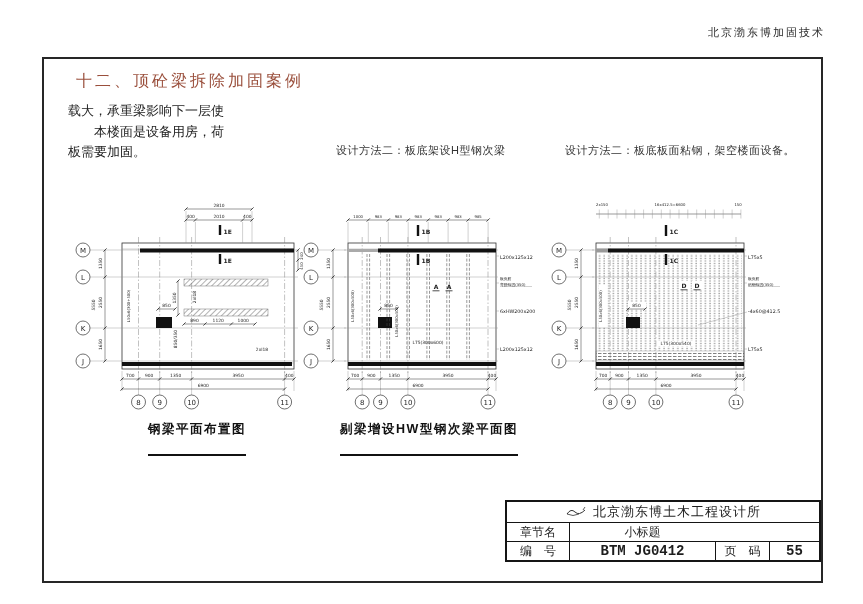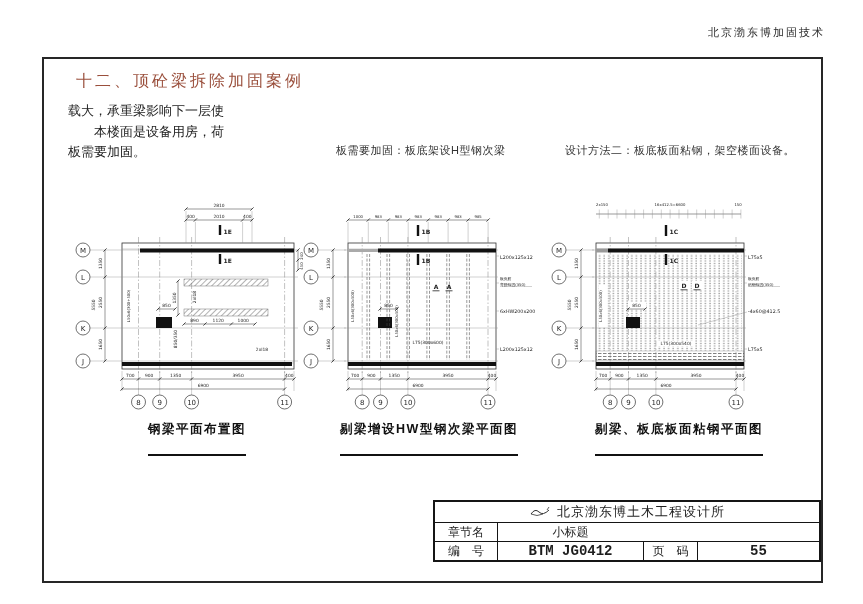--- a/index.html
+++ b/index.html
@@ -16,21 +16,21 @@
   .cap span{font-family:"Liberation Sans",sans-serif;font-weight:bold;font-size:12.5px;letter-spacing:1.5px;border-bottom:2px solid #111;padding-bottom:18px;color:#111;}
   svg text{font-family:"DejaVu Sans",sans-serif;fill:#1d1d1d;}
   .t35{font-size:3.8px;} .t4{font-size:4.4px;} .t45{font-size:4.8px;} .b{font-size:7px;} .mk{font-size:6px;font-weight:bold;}
   .dl{stroke:#333;stroke-width:0.5;fill:none;}
   .xl{stroke:#8a8a8a;stroke-width:0.4;fill:none;}
   .tk{stroke:#222;stroke-width:0.8;fill:none;}
   .gl{stroke:#777;stroke-width:0.45;fill:none;stroke-dasharray:6 2 1.5 2;}
   .wall{fill:none;stroke:#333;stroke-width:0.8;}
   .bu{fill:none;stroke:#333;stroke-width:0.7;}
   .hb{stroke:#444;stroke-width:0.55;fill:none;stroke-dasharray:3 1.6;}
-  .tb{position:absolute;right:0;top:441px;width:388px;border:2px solid #151515;box-sizing:border-box;background:#fff;}
+  .tb{position:absolute;right:0;top:441px;width:316px;border:2px solid #151515;box-sizing:border-box;background:#fff;}
   .tb-row1{height:20px;display:flex;align-items:center;justify-content:center;border-bottom:1px solid #151515;font-size:13px;letter-spacing:1px;}
   .tb-row{height:18px;display:grid;grid-template-columns:62px 146px 54px 1fr;font-size:12px;}
   .tb-row + .tb-row{border-top:1px solid #151515;}
   .tb-cell{display:flex;align-items:center;justify-content:center;border-left:1px solid #151515;overflow:hidden;white-space:nowrap;}
   .tb-cell:first-child{border-left:none;}
   .tb-en{font-family:Liberation Mono, monospace;font-weight:bold;font-size:14px;}
 </style>
 </head>
 <body>
 
@@ -41,21 +41,21 @@
   <div class="frame">
 
     <div class="sec-title">十二、顶砼梁拆除加固案例</div>
 
     <div class="intro">
       <div>载大，承重梁影响下一层使</div>
       <div>　　本楼面是设备用房，荷</div>
       <div>板需要加固。</div>
     </div>
 
-    <div class="method m1">板需要加固：板底架设H型钢次梁</div>
+    <div class="method m1">设计方法二：板底架设H型钢次梁</div>
     <div class="method m2">设计方法二：板底板面粘钢，架空楼面设备。</div>
 
     <div class="dwg dwg1">
       <svg width="244" height="222" viewBox="0 0 244 222">
         <defs>
           <pattern id="hat1" width="4" height="4" patternUnits="userSpaceOnUse" patternTransform="rotate(45)">
             <line x1="0" y1="0" x2="0" y2="4" stroke="#555" stroke-width="0.9"></line>
           </pattern>
         </defs>
 
@@ -298,21 +298,20 @@
           <path class="xl" d="M196 63H199M196 90H199M196 156H199M200 93.5H232"></path>
           <text class="t45" x="200" y="65.5">L75x5</text>
           <text class="t35" x="200" y="87">板负筋</text>
           <text class="t35" x="200" y="92.5">粘钢锚固(350)</text>
           <text class="t45" x="200" y="119.5">-4x60@412.5</text>
           <text class="t45" x="200" y="157.5">L75x5</text>
         </g>
 
         <use href="#botG2"></use>
       </svg>
-      <div class="cap"><span>剔梁、板底板面粘钢平面图</span></div>
     </div>
 
     <div class="tb">
       <div class="tb-row1">
         <svg width="22" height="12" viewBox="0 0 22 12" style="margin-right:6px">
           <path d="M2 8 Q6 2 10 6 T20 4" stroke="#333" fill="none" stroke-width="1"></path>
           <path d="M2 8 Q8 11 14 8" stroke="#333" fill="none" stroke-width="0.8"></path>
           <path d="M18 4 L20 1" stroke="#333" fill="none" stroke-width="0.8"></path>
         </svg>
         <span>北京渤东博土木工程设计所</span>

